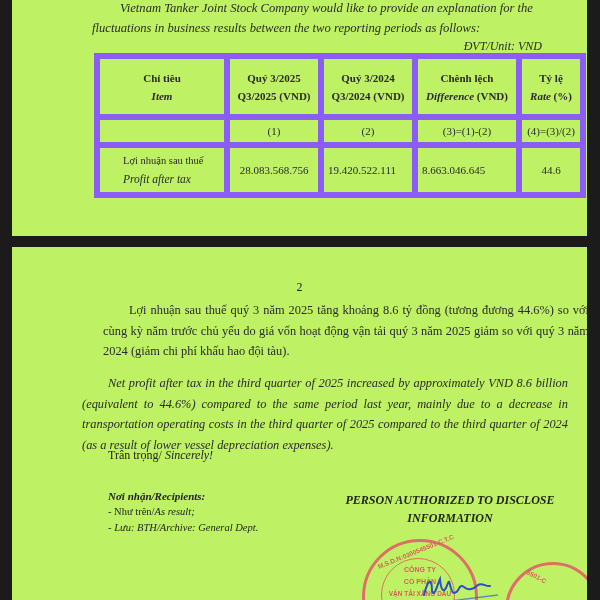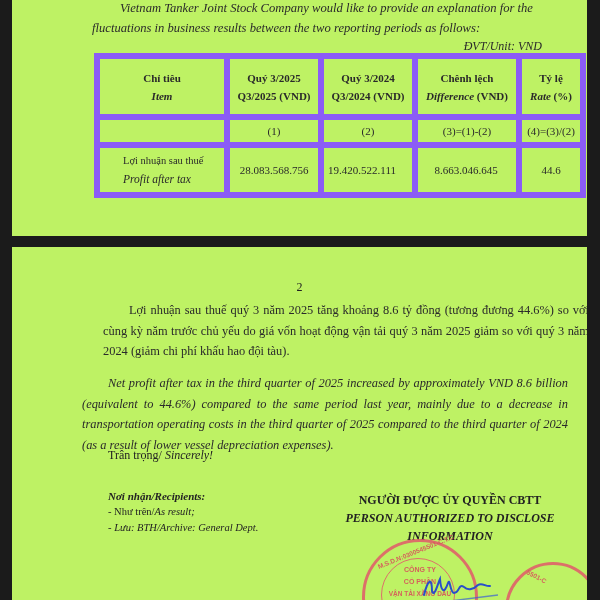--- a/index.html
+++ b/index.html
@@ -123,21 +123,21 @@
       <td>(3)=(1)-(2)</td>
       <td>(4)=(3)/(2)</td>
     </tr>
     <tr class="drow">
       <td class="item-cell">
         <div>Lợi nhuận sau thuế</div>
         <div class="it" style="font-size:11.5px">Profit after tax</div>
       </td>
       <td>28.083.568.756</td>
       <td style="text-align:right;padding-right:16px">19.420.522.111</td>
-      <td style="text-align:center;padding-right:6px">8.663.046.645</td>
+      <td style="text-align:left;padding-right:6px">8.663.046.645</td>
       <td>44.6</td>
     </tr>
   </tbody>
     </table>
 </div>
 
 <div class="page" id="page2">
   <div class="page-num">2</div>
 
   <div class="para" id="para-vi"><span class="indent"></span><span>Lợi nhuận sau thuế quý 3 năm 2025 tăng khoảng 8.6 tỷ đồng (tương đương 44.6%) so với cùng kỳ năm trước chủ yếu do giá vốn hoạt động vận tải quý 3 năm 2025 giảm so với quý 3 năm 2024 (giảm chi phí khấu hao đội tàu).</span></div>
@@ -146,21 +146,20 @@
 
   <div class="regards"><span>Trân trọng/</span><span class="it"> Sincerely!</span></div>
 
   <div class="recip">
     <div class="title">Nơi nhận/Recipients:</div>
     <div><span>- Như trên/</span><span class="it">As result;</span></div>
     <div><span>- </span><span class="it">Lưu: BTH/Archive: General Dept.</span></div>
   </div>
 
   <div class="auth">
-    <div>NGƯỜI ĐƯỢC ỦY QUYỀN CBTT</div>
     <div class="en">PERSON AUTHORIZED TO DISCLOSE</div>
     <div class="en">INFORMATION</div>
   </div>
 
   <div class="stamp" id="stamp-main">
     <div class="inner"></div>
     <div class="stamp-ring-text">M.S.D.N:0300545501-C.T.C</div>
     <div class="stamp-text" style="top:24px">CÔNG TY</div>
     <div class="stamp-text" style="top:36px">CỔ PHẦN</div>
     <div class="stamp-text" style="top:48px;font-size:6.5px">VẬN TẢI XĂNG DẦU</div>

